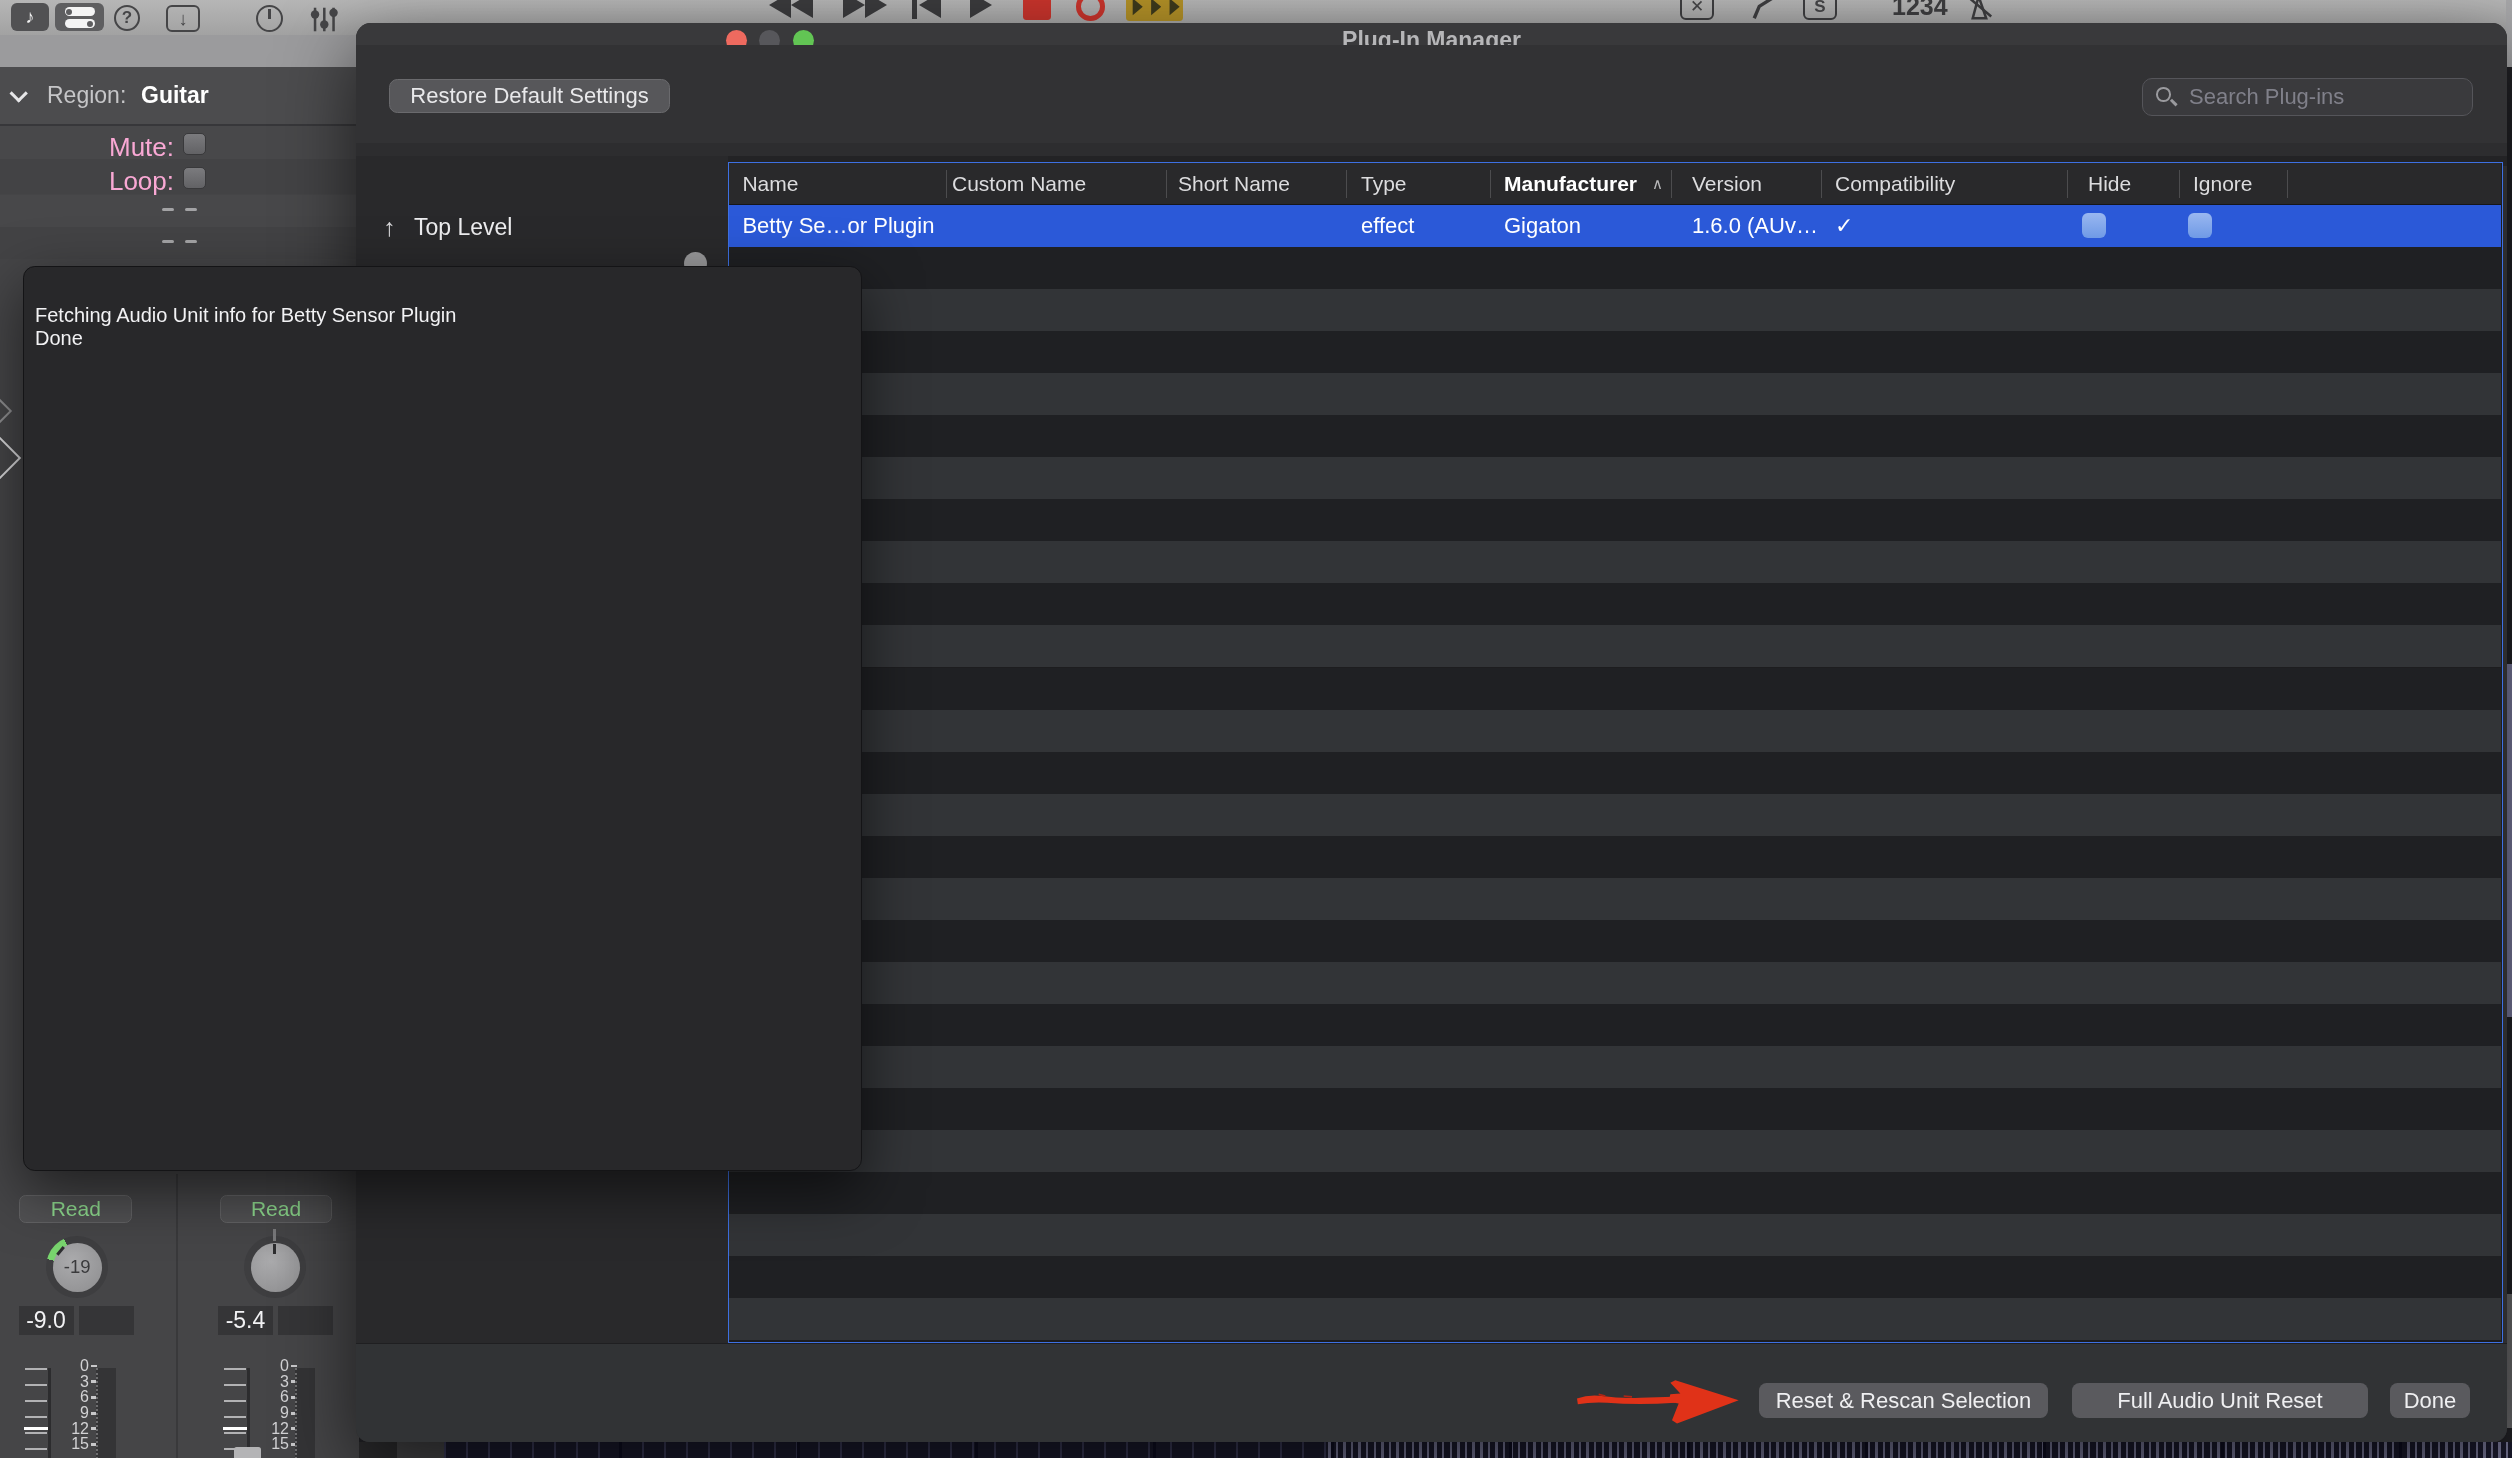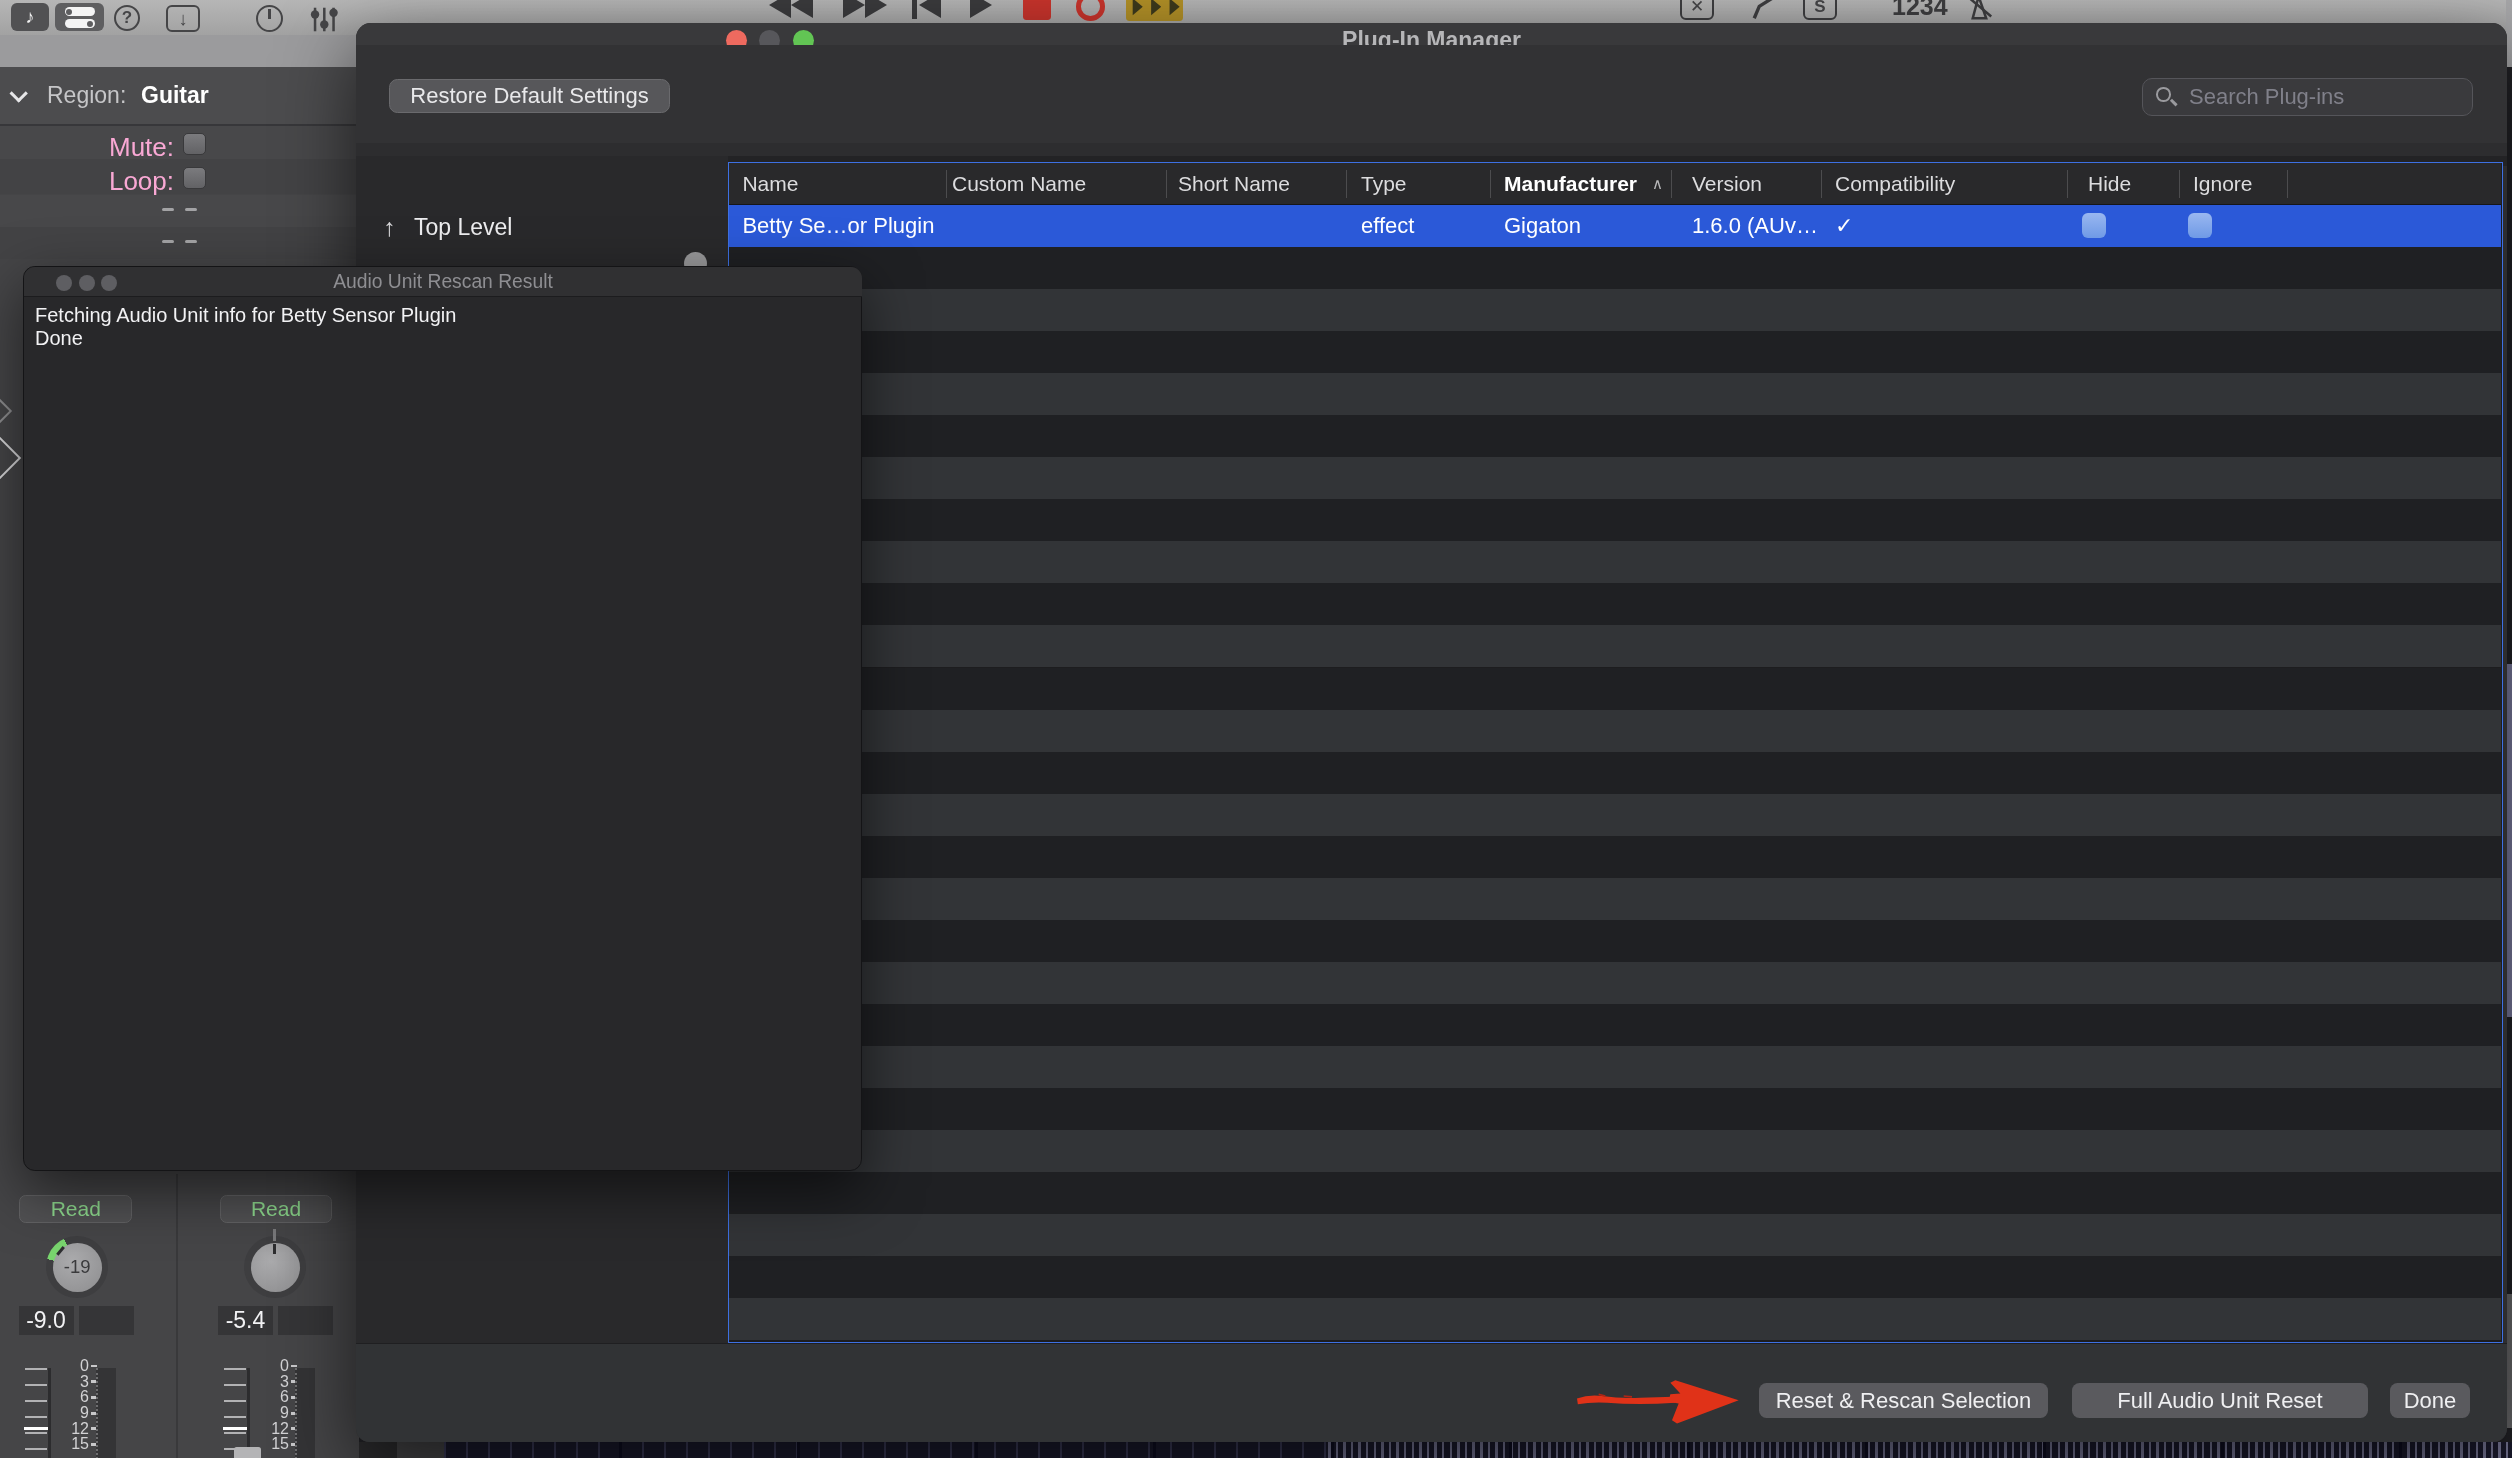--- a/index.html
+++ b/index.html
@@ -375,24 +375,18 @@
         <svg width="173" height="50" viewBox="0 0 206 60">
           <path d="M4 27 q14 -5 30 -3 q22 3 46 2 l40 -1 2 7 q-44 3 -82 0 q-20 -1 -35 2 z" fill="#e03218"></path>
           <path d="M116 8 l6 -3 76 24 -74 28 -6 -4 8 -20 -12 -2 2 -9 12 -1 z" fill="#e03218"></path>
           <path d="M30 22 l8 2 M60 24 l10 1" stroke="#b32413" stroke-width="2"></path>
         </svg>
       </div>
     </div>
   </div>
 
   <div id="rescan" class="abs">
-    <div id="rescan-titlebar">
-      <div class="rdot" style="left:32px;"></div>
-      <div class="rdot" style="left:55px;"></div>
-      <div class="rdot" style="left:77px;"></div>
-      <div id="rescan-title">Audio Unit Rescan Result</div>
-    </div>
     <div class="rescan-line" style="top:37px;">Fetching Audio Unit info for Betty Sensor Plugin</div>
     <div class="rescan-line" style="top:60px;">Done</div>
   </div>
 
 </div>
 
 
 </body></html>

